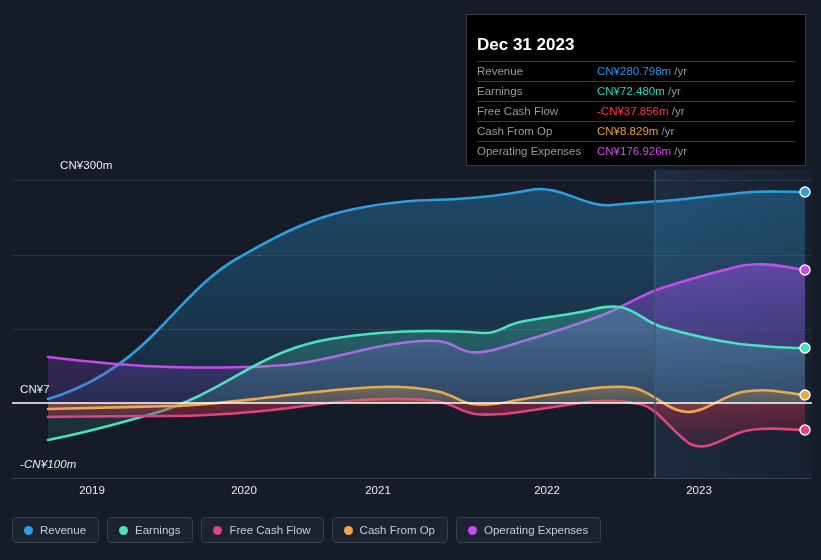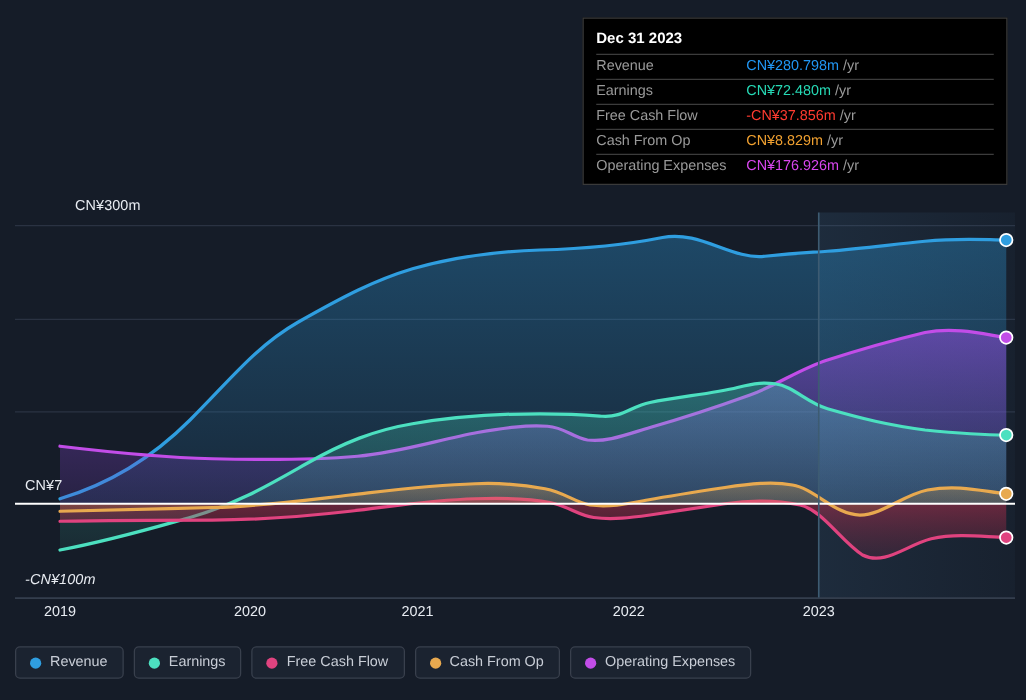--- a/index.html
+++ b/index.html
@@ -42,39 +42,41 @@
   .y-label.zero  { left: 20px; top: 383px; }
   .y-label.bot   { left: 20px; top: 458px; font-style: italic; }
 
   .x-label {
     position: absolute;
     font-size: 11.5px;
     color: #e8ecf2;
     transform: translateX(-50%);
     top: 484px;
     white-space: nowrap;
+    margin-left: 44px;
   }
 
   
   .tooltip {
     position: absolute;
     left: 466px;
     top: 14px;
     width: 340px;
     background: #000000;
     border: 1px solid #3a3a3a;
     box-sizing: border-box;
     padding: 7px 10px 4px 10px;
     font-size: 11.5px;
   }
   .tt-title {
     color: #ffffff;
     font-weight: bold;
-    font-size: 12px;
+    font-size: 17px;
     padding: 1px 0 6px 0;
+    margin-top: 12px;
   }
   .tt-row {
     display: flex;
     align-items: baseline;
     border-top: 1px solid #3c3c3c;
     padding: 3px 0 3px 0;
     min-height: 13px;
   }
   .tt-label {
     color: #9a9a9a;

